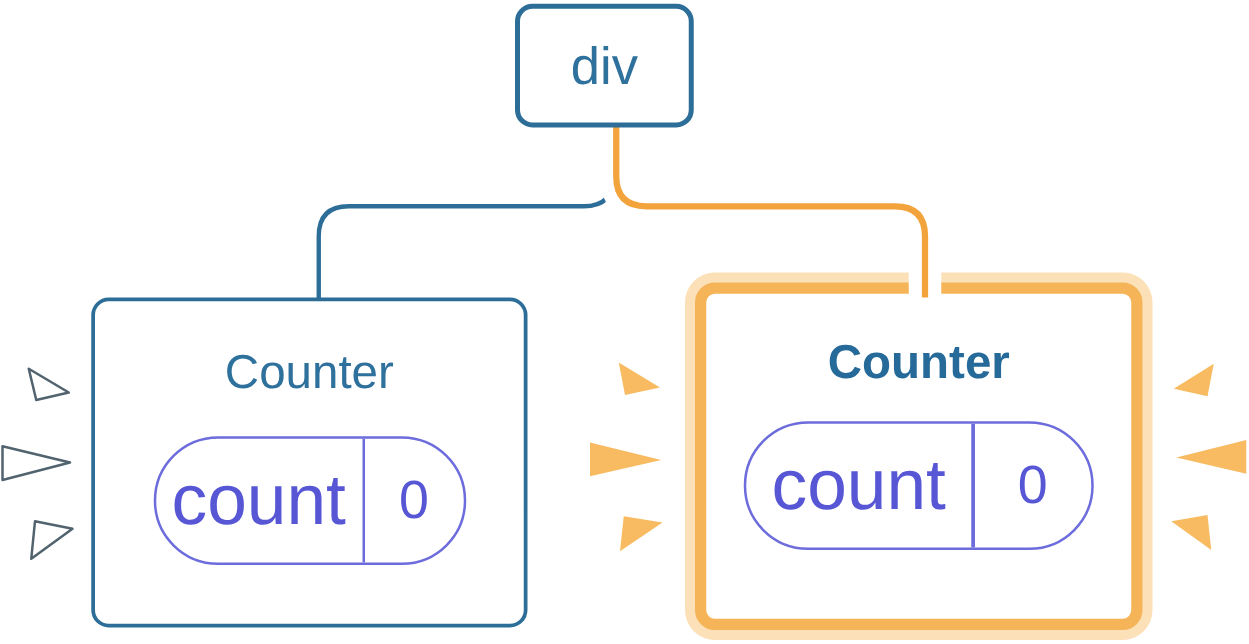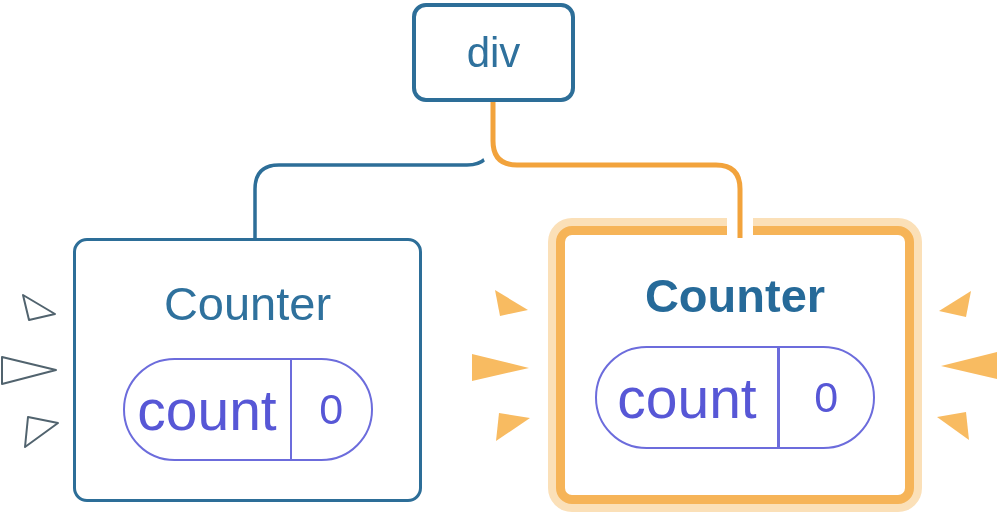--- a/index.html
+++ b/index.html
@@ -11,21 +11,21 @@
   }
   html,body{margin:0;padding:0;background:#fff;}
   .canvas{
     position:relative; width:999px; height:515px; overflow:hidden;
     background:#fff;
     font-family:"Liberation Sans", sans-serif;
   }
 
   
   .node-div{
-    position:absolute; left:412px; top:3px; width:163px; height:99px;
+    position:absolute; left:412px; top:3px; width:143px; height:99px;
     box-sizing:border-box; background:var(--card-bg);
     border:4px solid var(--blue); border-radius:14px;
     display:flex; align-items:center; justify-content:center;
     z-index:6;
   }
   .node-div span{ font-size:42px; font-weight:500; color:var(--blue-text); }
 
   
   .card-left{
     position:absolute; left:73px; top:238px; width:349px; height:264px;
@@ -41,21 +41,21 @@
     border-radius:24px; padding:8px; z-index:2;
   }
   .card-right-inner{
     box-sizing:border-box; width:100%; height:100%;
     background:var(--card-bg); border:9px solid var(--orange-ring);
     border-radius:16px;
     display:flex; flex-direction:column; align-items:center;
     padding-top:36px; gap:26px;
   }
 
-  .card-title{ font-size:47px; font-weight:500; color:var(--blue-text); line-height:1.05; }
+  .card-title{ font-size:38px; font-weight:500; color:var(--blue-text); line-height:1.05; }
   .card-title.bold{ font-weight:700; color:var(--blue-text-bold); }
 
   
   .pill{
     box-sizing:border-box; height:103px; display:flex; align-items:stretch;
     border:2.5px solid var(--indigo); border-radius:52px; background:#fff;
   }
   .pill-l{ width:250px; }
   .pill-r{ width:280px; }
   .pill-key{

